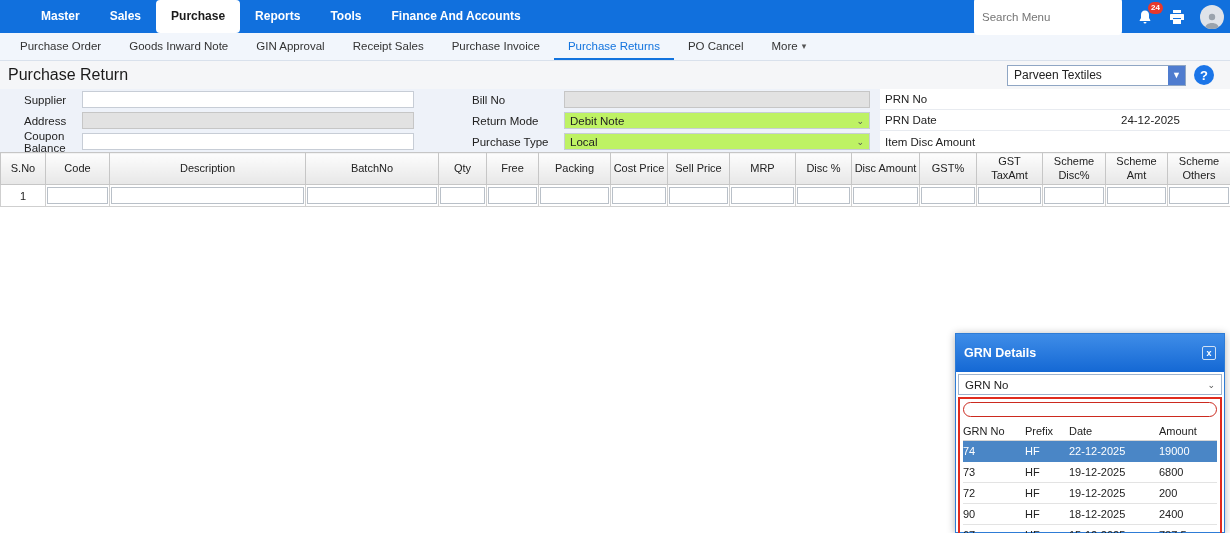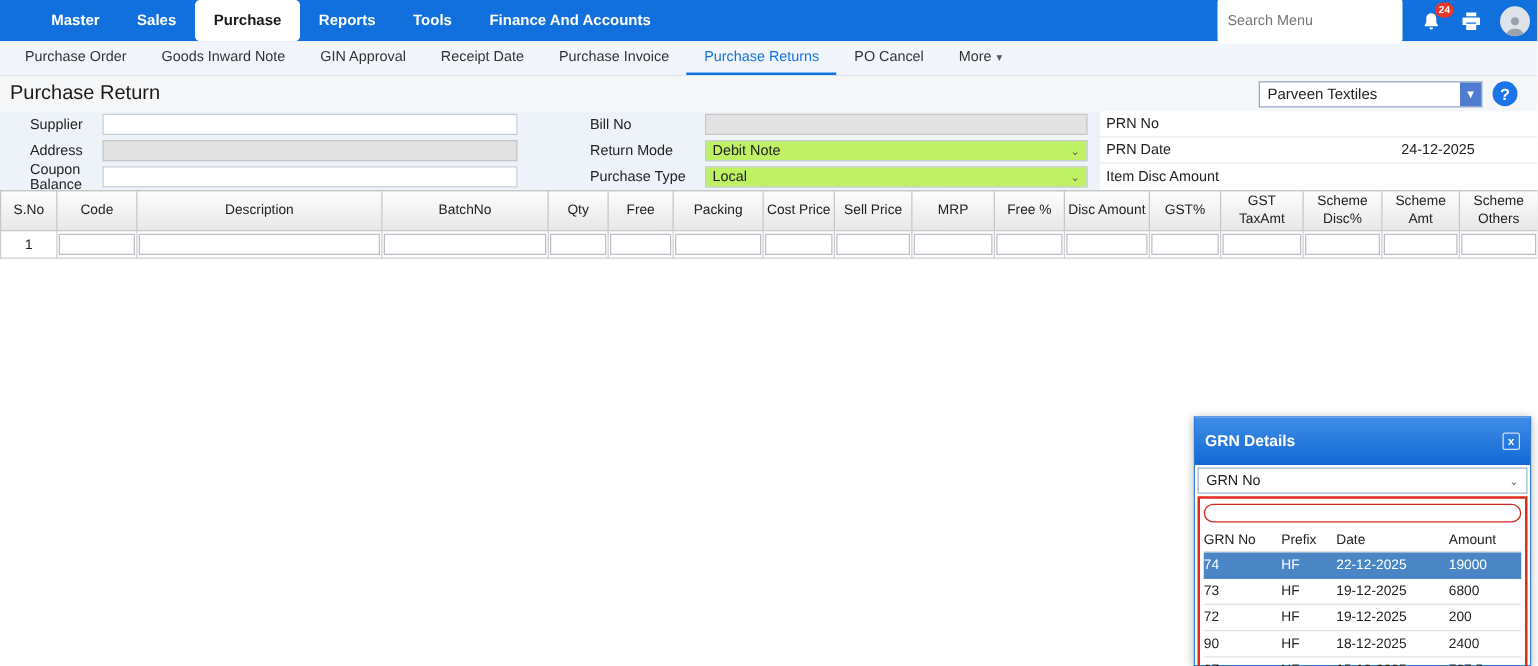--- a/index.html
+++ b/index.html
@@ -102,21 +102,21 @@
   <div class="sub-item">
       <span>Purchase Order</span>
     </div>
   <div class="sub-item">
       <span>Goods Inward Note</span>
     </div>
   <div class="sub-item">
       <span>GIN Approval</span>
     </div>
   <div class="sub-item">
-      <span>Receipt Date</span>
+      <span>Receipt Sales</span>
     </div>
   <div class="sub-item">
       <span>Purchase Invoice</span>
     </div>
   <div class="sub-item active">
       <span>Purchase Returns</span>
     </div>
   <div class="sub-item">
       <span>PO Cancel</span>
     </div>
@@ -205,21 +205,21 @@
     <th>S.No</th>
     <th>Code</th>
     <th>Description</th>
     <th>BatchNo</th>
     <th>Qty</th>
     <th>Free</th>
     <th>Packing</th>
     <th>Cost Price</th>
     <th>Sell Price</th>
     <th>MRP</th>
-    <th>Free %</th>
+    <th>Disc %</th>
     <th>Disc Amount</th>
     <th>GST%</th>
     <th>GST TaxAmt</th>
     <th>Scheme Disc%</th>
     <th>Scheme Amt</th>
     <th>Scheme Others</th>
   </tr>
   <tr>
     <td>1</td>
     <td><input class="cell-input" style=""></td>

